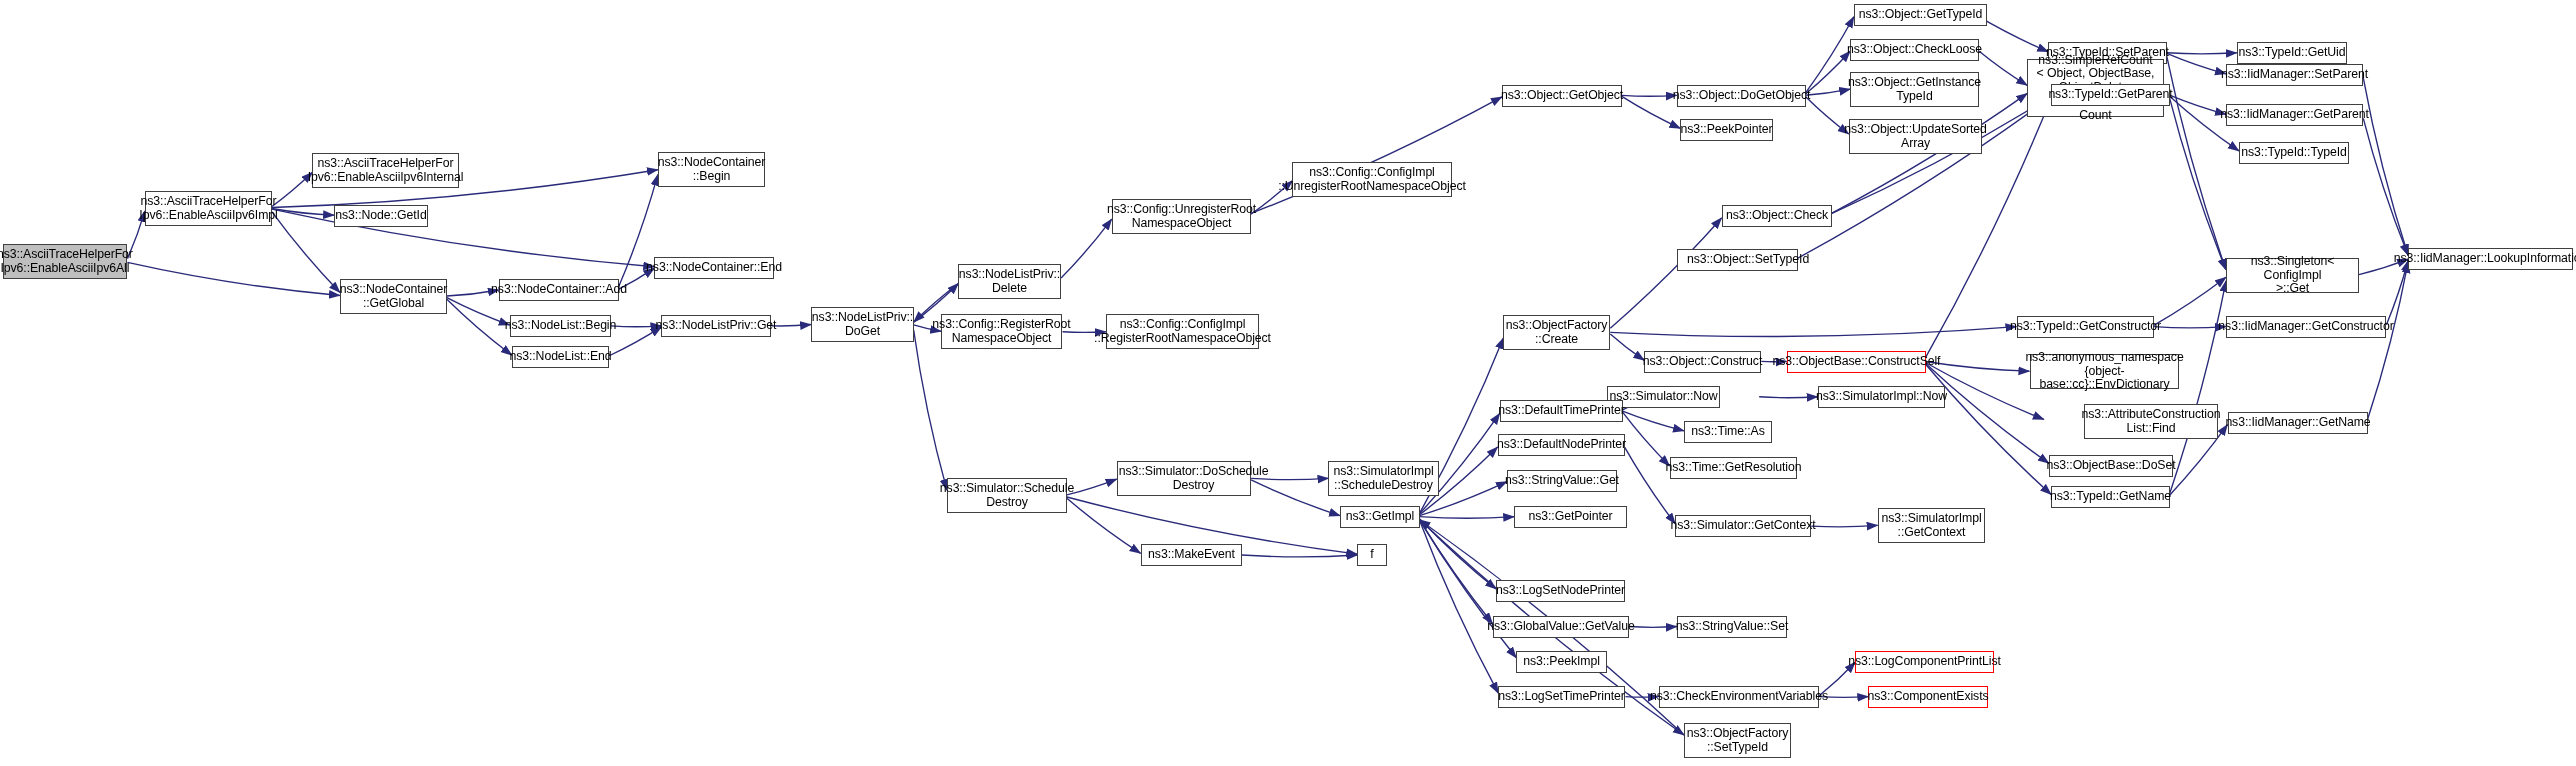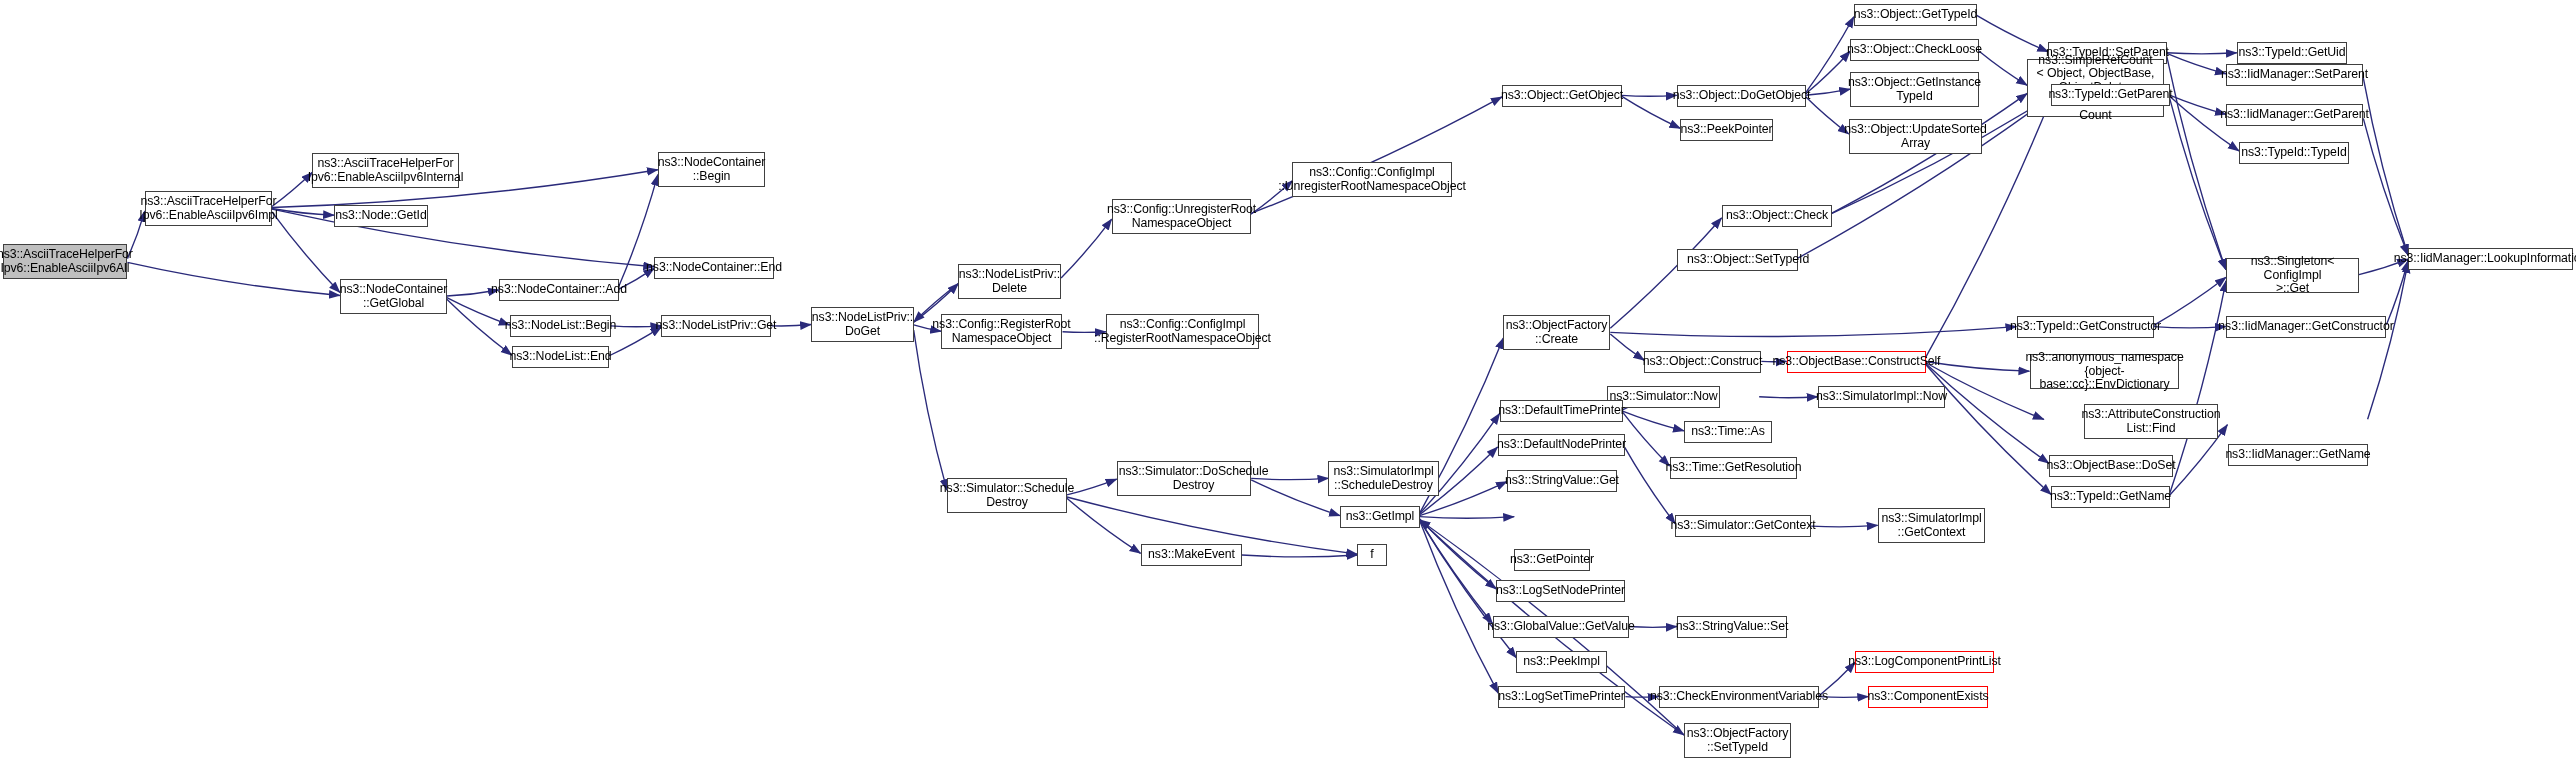--- a/index.html
+++ b/index.html
@@ -149,21 +149,21 @@
 NamespaceObject</div>
       <div class="node" style="left: 1106px; top: 314px; width: 153px; height: 35px;">ns3::Config::ConfigImpl
 ::RegisterRootNamespaceObject</div>
       <div class="node" style="left: 1112px; top: 199px; width: 139px; height: 35px;">ns3::Config::UnregisterRoot
 NamespaceObject</div>
       <div class="node" style="left: 1292px; top: 162px; width: 160px; height: 35px;">ns3::Config::ConfigImpl
 ::UnregisterRootNamespaceObject</div>
       <div class="node" style="left: 1502px; top: 85px; width: 120px; height: 22px;">ns3::Object::GetObject</div>
       <div class="node" style="left: 1677px; top: 85px; width: 129px; height: 22px;">ns3::Object::DoGetObject</div>
       <div class="node" style="left: 1680px; top: 119px; width: 93px; height: 22px;">ns3::PeekPointer</div>
-      <div class="node" style="left: 1854px; top: 3.6px; width: 123px; height: 22px;">ns3::Object::GetTypeId</div>
+      <div class="node" style="left: 1854px; top: 3.6px; width: 133px; height: 22px;">ns3::Object::GetTypeId</div>
       <div class="node" style="left: 1850px; top: 39px; width: 129px; height: 22px;">ns3::Object::CheckLoose</div>
       <div class="node" style="left: 1850px; top: 72px; width: 129px; height: 35px;">ns3::Object::GetInstance
 TypeId</div>
       <div class="node" style="left: 1849px; top: 119px; width: 133px; height: 35px;">ns3::Object::UpdateSorted
 Array</div>
       <div class="node" style="left: 1722px; top: 205px; width: 110px; height: 22px;">ns3::Object::Check</div>
       <div class="node" style="left: 1677px; top: 249px; width: 121px; height: 22px; padding-left: 24px;">ns3::Object::SetTypeId</div>
       <div class="node" style="left: 2048px; top: 42px; width: 119px; height: 22px;">ns3::TypeId::SetParent</div>
       <div class="node" style="left: 2237px; top: 42px; width: 110px; height: 22px;">ns3::TypeId::GetUid</div>
       <div class="node" style="left: 2027px; top: 59px; width: 137px; height: 58px;">ns3::SimpleRefCount
@@ -172,39 +172,39 @@
 Count</div>
       <div class="node" style="left: 2226px; top: 64px; width: 137px; height: 22px;">ns3::IidManager::SetParent</div>
       <div class="node" style="left: 2226px; top: 104px; width: 137px; height: 22px;">ns3::IidManager::GetParent</div>
       <div class="node" style="left: 2239px; top: 142px; width: 110px; height: 22px;">ns3::TypeId::TypeId</div>
       <div class="node" style="left: 2051px; top: 84px; width: 119px; height: 22px;">ns3::TypeId::GetParent</div>
       <div class="node" style="left: 2226px; top: 258px; width: 133px; height: 35px;">ns3::Singleton&lt; ConfigImpl
 &gt;::Get</div>
       <div class="node" style="left: 2408px; top: 248px; width: 165px; height: 22px;">ns3::IidManager::LookupInformation</div>
       <div class="node" style="left: 2226px; top: 316px; width: 160px; height: 22px;">ns3::IidManager::GetConstructor</div>
       <div class="node" style="left: 2017px; top: 316px; width: 137px; height: 22px;">ns3::TypeId::GetConstructor</div>
-      <div class="node" style="left: 2228px; top: 412px; width: 140px; height: 22px; margin-top: 32px;">ns3::IidManager::GetName</div>
+      <div class="node" style="left: 2228px; top: 412px; width: 140px; height: 22px;">ns3::IidManager::GetName</div>
       <div class="node" style="left: 2051px; top: 486px; width: 119px; height: 22px;">ns3::TypeId::GetName</div>
       <div class="node warn" style="left: 1787px; top: 351px; width: 139px; height: 22px;">ns3::ObjectBase::ConstructSelf</div>
       <div class="node" style="left: 2030px; top: 354px; width: 149px; height: 35px;">ns3::anonymous_namespace
 {object-base::cc}::EnvDictionary</div>
       <div class="node" style="left: 2044px; top: 404px; width: 134px; height: 35px; margin-left: 40px;">ns3::AttributeConstruction
 List::Find</div>
       <div class="node" style="left: 2049px; top: 455px; width: 124px; height: 22px;">ns3::ObjectBase::DoSet</div>
       <div class="node" style="left: 1503px; top: 315px; width: 107px; height: 35px;">ns3::ObjectFactory
 ::Create</div>
       <div class="node" style="left: 1644px; top: 351px; width: 117px; height: 22px;">ns3::Object::Construct</div>
       <div class="node" style="left: 1607px; top: 386px; width: 113px; height: 22px;">ns3::Simulator::Now</div>
       <div class="node" style="left: 1818px; top: 386px; width: 127px; height: 22px;">ns3::SimulatorImpl::Now</div>
       <div class="node" style="left: 1684px; top: 421px; width: 88px; height: 22px;">ns3::Time::As</div>
       <div class="node" style="left: 1670px; top: 457px; width: 127px; height: 22px;">ns3::Time::GetResolution</div>
       <div class="node" style="left: 1500px; top: 400px; width: 123px; height: 22px;">ns3::DefaultTimePrinter</div>
       <div class="node" style="left: 1498px; top: 434px; width: 127px; height: 22px;">ns3::DefaultNodePrinter</div>
       <div class="node" style="left: 1507px; top: 470px; width: 110px; height: 22px;">ns3::StringValue::Get</div>
-      <div class="node" style="left: 1514px; top: 506px; width: 76px; height: 22px; margin-top: 43px;">ns3::GetPointer</div>
+      <div class="node" style="left: 1514px; top: 506px; width: 113px; height: 22px;">ns3::GetPointer</div>
       <div class="node" style="left: 1675px; top: 515px; width: 136px; height: 22px;">ns3::Simulator::GetContext</div>
       <div class="node" style="left: 1878px; top: 508px; width: 107px; height: 35px;">ns3::SimulatorImpl
 ::GetContext</div>
       <div class="node" style="left: 1340px; top: 506px; width: 80px; height: 22px;">ns3::GetImpl</div>
       <div class="node" style="left: 1357px; top: 544px; width: 30px; height: 22px;">f</div>
       <div class="node" style="left: 1496px; top: 580px; width: 129px; height: 22px;">ns3::LogSetNodePrinter</div>
       <div class="node" style="left: 1493px; top: 616px; width: 136px; height: 22px;">ns3::GlobalValue::GetValue</div>
       <div class="node" style="left: 1677px; top: 616px; width: 110px; height: 22px;">ns3::StringValue::Set</div>
       <div class="node" style="left: 1516px; top: 651px; width: 91px; height: 22px;">ns3::PeekImpl</div>
       <div class="node" style="left: 1498px; top: 686px; width: 127px; height: 22px;">ns3::LogSetTimePrinter</div>

